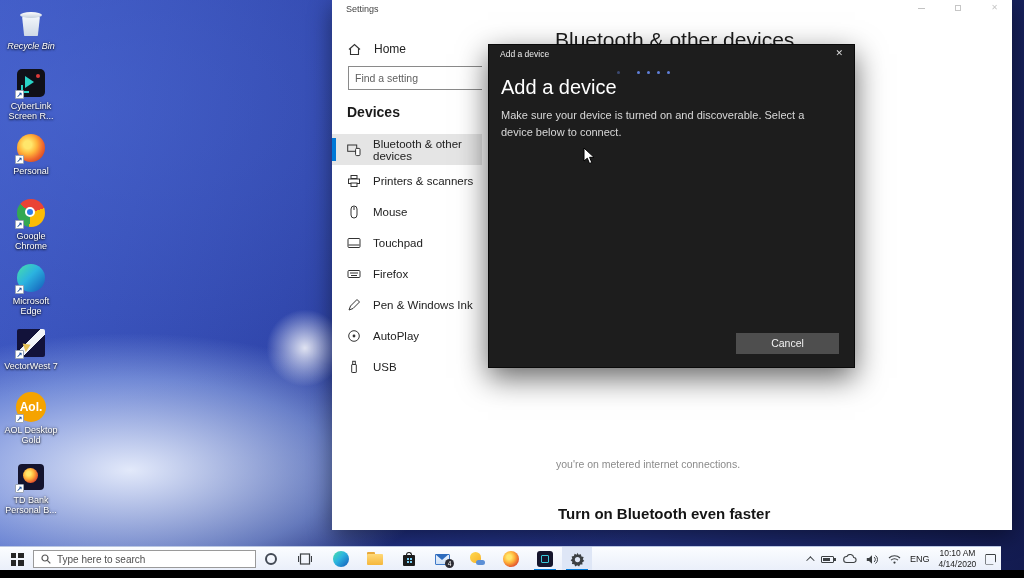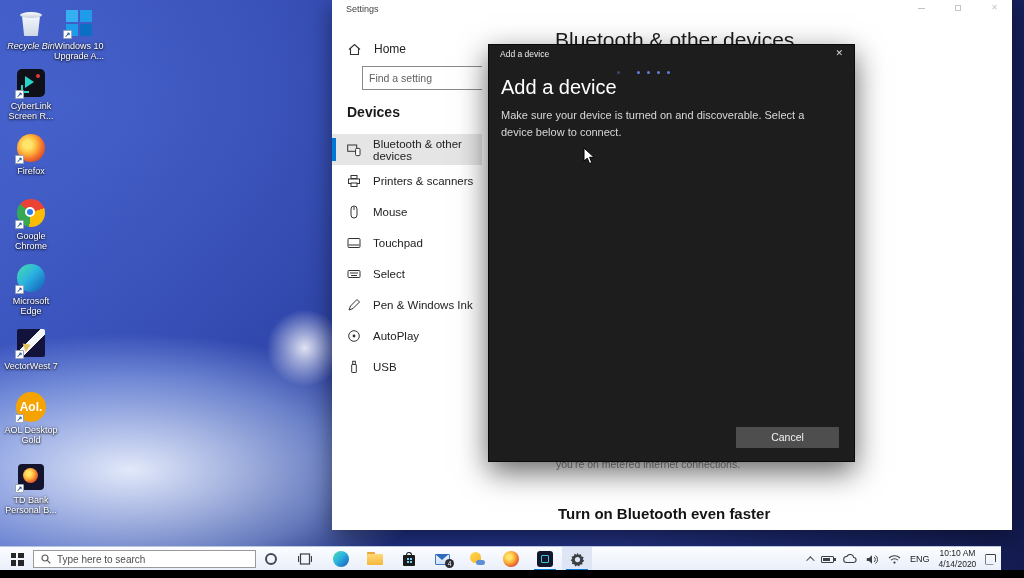--- a/index.html
+++ b/index.html
@@ -64,39 +64,39 @@
     background:#fff; box-shadow:0 6px 22px rgba(0,0,0,.45); }
   .s-titlebar { position:relative; height:18px; }
   .s-title { position:absolute; left:14px; top:4px; font-size:9px; color:#444; }
   .s-controls { position:absolute; right:14px; top:5px; display:flex; gap:30px; align-items:center; }
   .wc-min { width:7px; height:1px; background:#c2c2c2; }
   .wc-max { width:6px; height:6px; border:1px solid #c6c6c6; }
   .wc-close { font-size:8px; color:#c6c6c6; line-height:6px; }
   .sidebar { position:absolute; left:0; top:18px; width:150px; height:512px; background:#fff; }
   .home-row { position:absolute; left:0; top:20px; width:150px; height:22px; display:flex;
     align-items:center; gap:13px; padding-left:15px; font-size:12px; color:#222; }
-  .find-box { position:absolute; left:30px; top:48px; width:154px; height:24px;
+  .find-box { position:absolute; left:16px; top:48px; width:154px; height:24px;
     border:1px solid #8a8a8a; background:#fff; font-size:10.5px; color:#333;
     padding:0 6px; font-family:"Liberation Sans", sans-serif; }
   .find-box::placeholder { color:#5f5f5f; }
   .s-section { position:absolute; left:15px; top:86px; font-size:14px; font-weight:bold; color:#1a1a1a; }
   .nav { position:absolute; left:0; top:116px; width:150px; }
   .nav-item { position:relative; height:31px; display:flex; align-items:center; gap:12px;
     padding-left:15px; font-size:11.5px; color:#222; cursor:pointer; }
   .nav-item.sel { background:#e5e5e5; }
   .nav-item.sel::before { content:""; position:absolute; left:0; top:4px; bottom:4px;
     width:4px; background:#0078d7; }
   .nav-ic { width:14px; height:14px; flex:0 0 14px; display:flex; align-items:center; justify-content:center; }
   .content { position:absolute; left:150px; top:18px; right:0; bottom:0; background:#fff; }
   .c-heading { position:absolute; left:73px; top:10px; font-size:21px; font-weight:500; color:#1c1c1c; white-space:nowrap; }
   .c-metered { position:absolute; left:74px; top:440px; font-size:10.5px; color:#6d6d6d; opacity:.8; }
   .c-faster { position:absolute; left:76px; top:487px; font-size:15px; font-weight:600; color:#151515; }
 
   
-  .dialog { position:absolute; left:488px; top:44px; width:367px; height:418px;
+  .dialog { position:absolute; left:488px; top:44px; width:367px; height:324px;
     background:#1d1d1d; border:1px solid #0a0a0a; box-shadow:0 10px 28px rgba(0,0,0,.6); color:#fff; }
   .d-titlebar { position:relative; height:17px; }
   .d-title { position:absolute; left:11px; top:4px; font-size:8.5px; color:#ececec; }
   .d-close { position:absolute; right:11px; top:3px; font-size:9px; color:#dcdcdc; cursor:pointer; }
   .d-dots { position:absolute; left:128px; top:26px; display:flex; gap:7px; }
   .d-dots i { width:3px; height:3px; border-radius:50%; background:#5f7fd8; }
   .d-dots i:nth-child(1){ opacity:.45; margin-right:10px; }
   .d-heading { position:absolute; left:12px; top:31px; font-size:20px; font-weight:500; color:#fff; }
   .d-body { position:absolute; left:12px; top:62px; width:324px; font-size:11px;
     line-height:1.55; color:#d8d8d8; }
@@ -172,48 +172,36 @@
 <div class="screen">
   <div class="wallpaper"></div>
 
   <div class="dicon" style="left:2px; top:8px;font-style:italic;">
     <div class="ico">
         <div class="bin-body"></div>
         <div class="bin-lid"></div>
       </div>
     <div class="dlabel">Recycle Bin</div>
   </div>
-  <div class="dicon" style="left:50px; top:8px;">
-    <div class="ico">
-        <div class="win4">
-          <i></i>
-          <i></i>
-          <i></i>
-          <i></i>
-        </div>
-        <div class="shortcut">↗</div>
-      </div>
-    <div class="dlabel">Windows 10 Upgrade A...</div>
-  </div>
   <div class="dicon" style="left:2px; top:68px;">
     <div class="ico">
         <div class="tile-dark"></div>
         <div class="cyb-play"></div>
         <div class="cyb-dot"></div>
         <div class="cyb-corner"></div>
         <div class="shortcut">↗</div>
       </div>
     <div class="dlabel">CyberLink Screen R...</div>
   </div>
   <div class="dicon" style="left:2px; top:133px;">
     <div class="ico">
         <div class="ffx"></div>
         <div class="shortcut">↗</div>
       </div>
-    <div class="dlabel">Firefox</div>
+    <div class="dlabel">Personal</div>
   </div>
   <div class="dicon" style="left:2px; top:198px;">
     <div class="ico">
         <div class="chr"></div>
         <div class="chr-in"></div>
         <div class="shortcut">↗</div>
       </div>
     <div class="dlabel">Google Chrome</div>
   </div>
   <div class="dicon" style="left:2px; top:263px;">
@@ -306,21 +294,21 @@
           <span>Touchpad</span>
         </div>
         <div class="nav-item">
           <span class="nav-ic">
             <svg width="14" height="14" viewBox="0 0 14 14">
                 <rect x="1" y="3.5" width="12" height="7" rx="1" fill="none" stroke="#333" stroke-width="1"></rect>
                 <line x1="3" y1="6" x2="11" y2="6" stroke="#333" stroke-width="1"></line>
                 <line x1="4" y1="8.5" x2="10" y2="8.5" stroke="#333" stroke-width="1"></line>
               </svg>
           </span>
-          <span>Select</span>
+          <span>Firefox</span>
         </div>
         <div class="nav-item">
           <span class="nav-ic">
             <svg width="14" height="14" viewBox="0 0 14 14">
                 <path d="M2 12 L3.5 8 L10 1.5 L12.5 4 L6 10.5 Z" fill="none" stroke="#333" stroke-width="1"></path>
               </svg>
           </span>
           <span>Pen &amp; Windows Ink</span>
         </div>
         <div class="nav-item">

